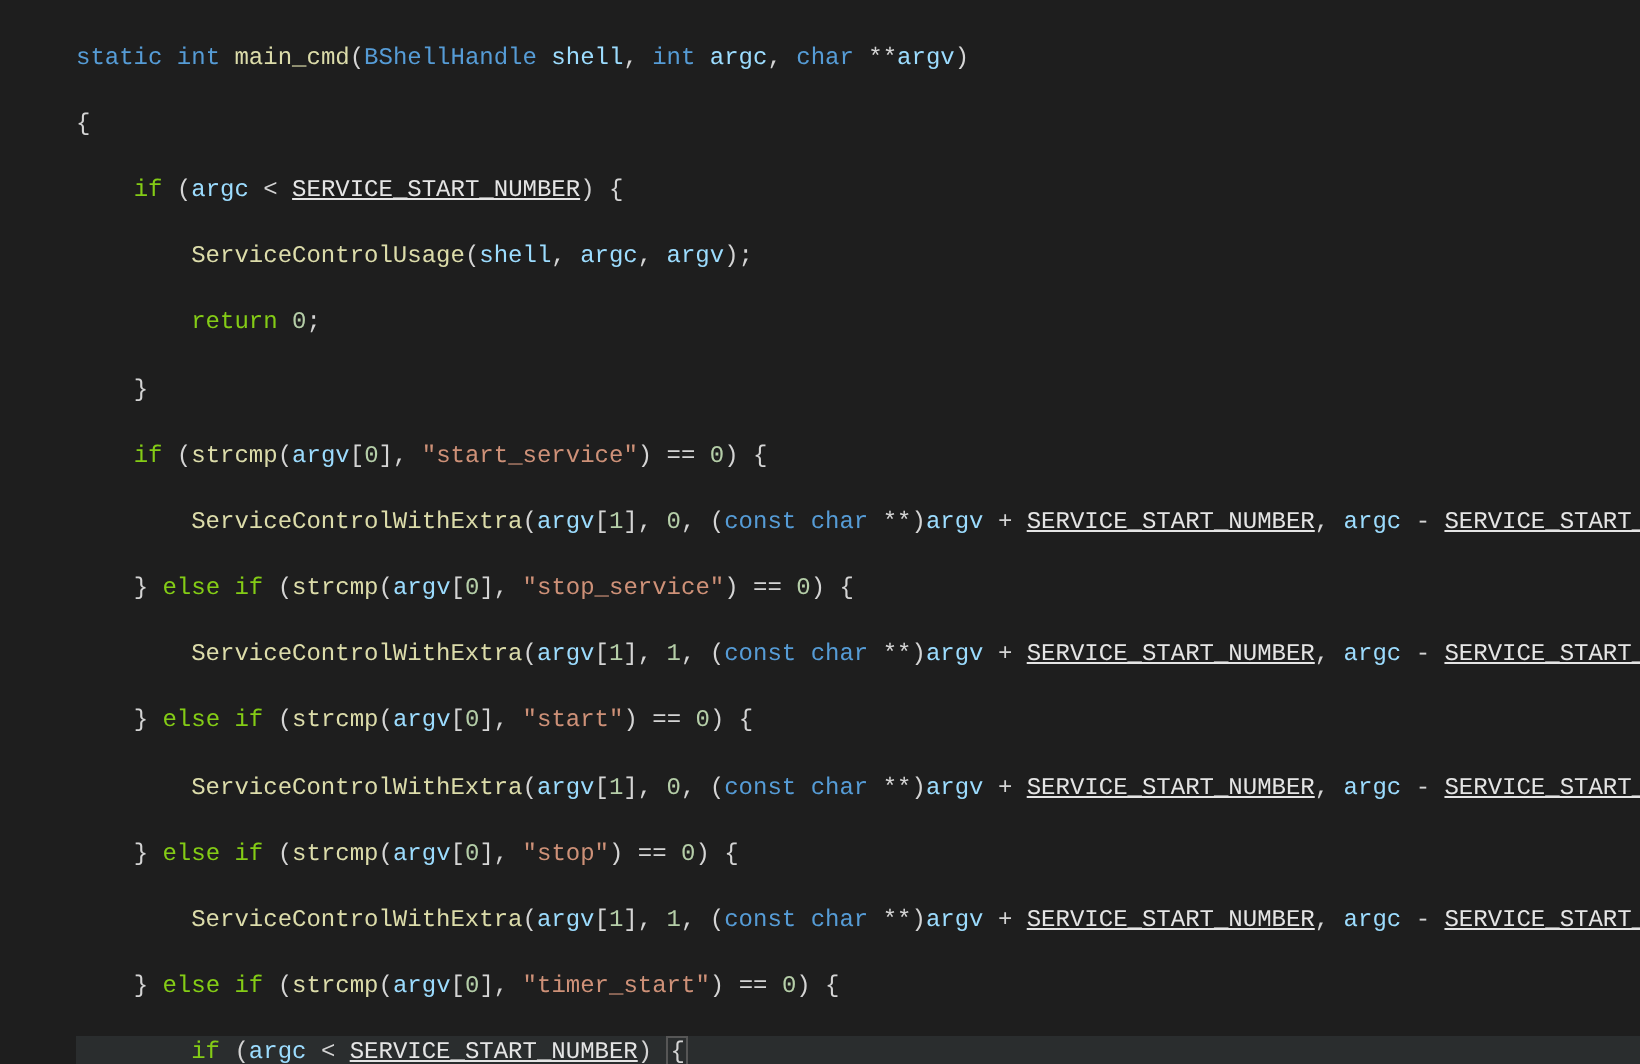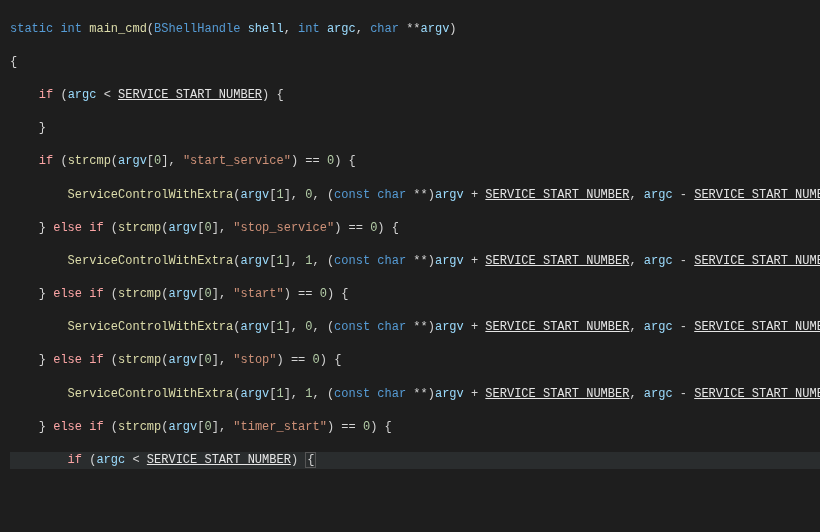--- a/index.html
+++ b/index.html
@@ -13,45 +13,48 @@
     line-height: 16.6px;
     overflow: hidden;
     color: #d4d4d4;
   }
   .editor {
     padding: 4px 0 0 10px;
     white-space: pre;
   }
   .line {
     height: 16.6px;
+    margin-left: 28px;
   }
   .line.hlline {
     background: #2a2d2e;
   }
   .kw  { color: #569cd6; }
   .typ { color: #569cd6; }
   .fn  { color: #dcdcaa; }
   .par { color: #9cdcfe; }
   .con { color: #e5e5e5; text-decoration: underline; }
-  .ctrl{ color: #fca5a5; }
+  .ctrl{ color: #84cc16; }
   .str { color: #ce9178; }
   .num { color: #b5cea8; }
   .pun { color: #d4d4d4; }
   .bracket-box {
     border: 1px solid #565656;
     padding: 0 1px;
   }
 </style>
 </head>
 <body>
 
 <div class="editor">
 <div class="line"><span class="kw">static</span> <span class="kw">int</span> <span class="fn">main_cmd</span><span class="pun">(</span><span class="typ">BShellHandle</span> <span class="par">shell</span><span class="pun">, </span><span class="kw">int</span> <span class="par">argc</span><span class="pun">, </span><span class="kw">char</span> <span class="pun">**</span><span class="par">argv</span><span class="pun">)</span></div>
 <div class="line"><span class="pun">{</span></div>
 <div class="line">    <span class="ctrl">if</span> <span class="pun">(</span><span class="par">argc</span> <span class="pun">&lt; </span><span class="con">SERVICE_START_NUMBER</span><span class="pun">) {</span></div>
+<div class="line">        <span class="fn">ServiceControlUsage</span><span class="pun">(</span><span class="par">shell</span><span class="pun">, </span><span class="par">argc</span><span class="pun">, </span><span class="par">argv</span><span class="pun">);</span></div>
+<div class="line">        <span class="ctrl">return</span> <span class="num">0</span><span class="pun">;</span></div>
 <div class="line">    <span class="pun">}</span></div>
 <div class="line">    <span class="ctrl">if</span> <span class="pun">(</span><span class="fn">strcmp</span><span class="pun">(</span><span class="par">argv</span><span class="pun">[</span><span class="num">0</span><span class="pun">], </span><span class="str">"start_service"</span><span class="pun">) == </span><span class="num">0</span><span class="pun">) {</span></div>
 <div class="line">        <span class="fn">ServiceControlWithExtra</span><span class="pun">(</span><span class="par">argv</span><span class="pun">[</span><span class="num">1</span><span class="pun">], </span><span class="num">0</span><span class="pun">, (</span><span class="kw">const</span> <span class="kw">char</span> <span class="pun">**)</span><span class="par">argv</span> <span class="pun">+ </span><span class="con">SERVICE_START_NUMBER</span><span class="pun">, </span><span class="par">argc</span> <span class="pun">- </span><span class="con">SERVICE_START_NUMBER</span></div>
 <div class="line">    <span class="pun">} </span><span class="ctrl">else</span> <span class="ctrl">if</span> <span class="pun">(</span><span class="fn">strcmp</span><span class="pun">(</span><span class="par">argv</span><span class="pun">[</span><span class="num">0</span><span class="pun">], </span><span class="str">"stop_service"</span><span class="pun">) == </span><span class="num">0</span><span class="pun">) {</span></div>
 <div class="line">        <span class="fn">ServiceControlWithExtra</span><span class="pun">(</span><span class="par">argv</span><span class="pun">[</span><span class="num">1</span><span class="pun">], </span><span class="num">1</span><span class="pun">, (</span><span class="kw">const</span> <span class="kw">char</span> <span class="pun">**)</span><span class="par">argv</span> <span class="pun">+ </span><span class="con">SERVICE_START_NUMBER</span><span class="pun">, </span><span class="par">argc</span> <span class="pun">- </span><span class="con">SERVICE_START_NUMBER</span></div>
 <div class="line">    <span class="pun">} </span><span class="ctrl">else</span> <span class="ctrl">if</span> <span class="pun">(</span><span class="fn">strcmp</span><span class="pun">(</span><span class="par">argv</span><span class="pun">[</span><span class="num">0</span><span class="pun">], </span><span class="str">"start"</span><span class="pun">) == </span><span class="num">0</span><span class="pun">) {</span></div>
 <div class="line">        <span class="fn">ServiceControlWithExtra</span><span class="pun">(</span><span class="par">argv</span><span class="pun">[</span><span class="num">1</span><span class="pun">], </span><span class="num">0</span><span class="pun">, (</span><span class="kw">const</span> <span class="kw">char</span> <span class="pun">**)</span><span class="par">argv</span> <span class="pun">+ </span><span class="con">SERVICE_START_NUMBER</span><span class="pun">, </span><span class="par">argc</span> <span class="pun">- </span><span class="con">SERVICE_START_NUMBER</span></div>
 <div class="line">    <span class="pun">} </span><span class="ctrl">else</span> <span class="ctrl">if</span> <span class="pun">(</span><span class="fn">strcmp</span><span class="pun">(</span><span class="par">argv</span><span class="pun">[</span><span class="num">0</span><span class="pun">], </span><span class="str">"stop"</span><span class="pun">) == </span><span class="num">0</span><span class="pun">) {</span></div>
 <div class="line">        <span class="fn">ServiceControlWithExtra</span><span class="pun">(</span><span class="par">argv</span><span class="pun">[</span><span class="num">1</span><span class="pun">], </span><span class="num">1</span><span class="pun">, (</span><span class="kw">const</span> <span class="kw">char</span> <span class="pun">**)</span><span class="par">argv</span> <span class="pun">+ </span><span class="con">SERVICE_START_NUMBER</span><span class="pun">, </span><span class="par">argc</span> <span class="pun">- </span><span class="con">SERVICE_START_NUMBER</span></div>
 <div class="line">    <span class="pun">} </span><span class="ctrl">else</span> <span class="ctrl">if</span> <span class="pun">(</span><span class="fn">strcmp</span><span class="pun">(</span><span class="par">argv</span><span class="pun">[</span><span class="num">0</span><span class="pun">], </span><span class="str">"timer_start"</span><span class="pun">) == </span><span class="num">0</span><span class="pun">) {</span></div>

